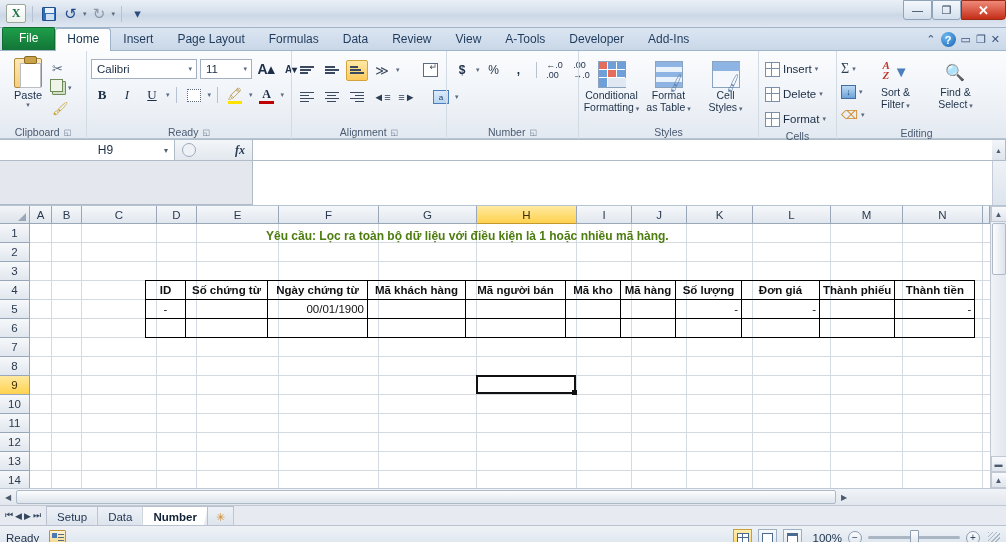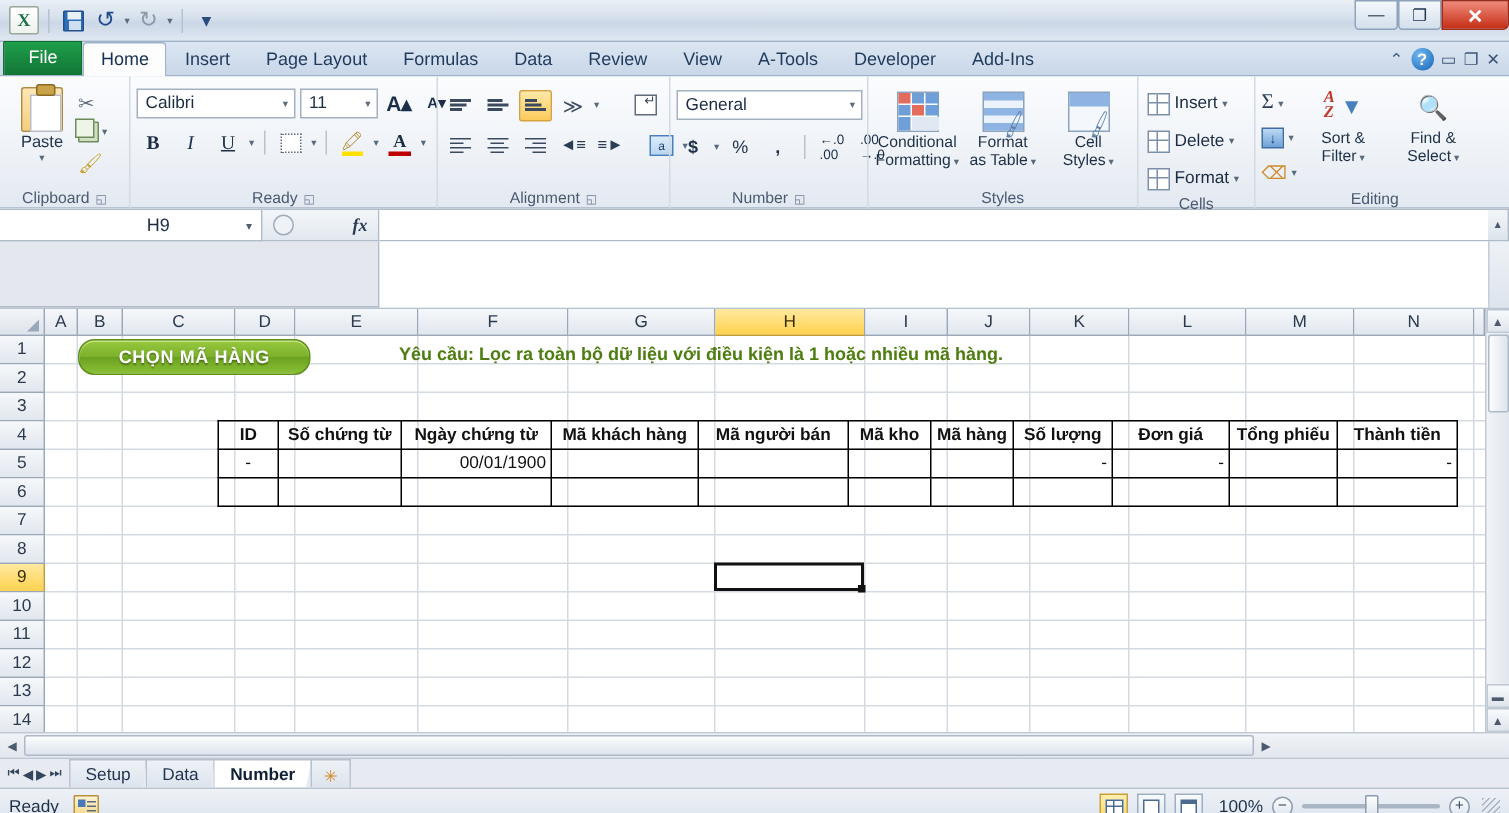--- a/index.html
+++ b/index.html
@@ -543,26 +543,20 @@
         </div>
       </div>
       <div class="group-label">
         <span>Alignment</span>
         <span class="dlg-launch">◱</span>
       </div>
     </div>
 
     <div class="group" style="width:132px;">
       <div class="group-body" style="flex-direction:column; gap:6px; padding-top:5px;">
-        <div class="fontrow">
-          <div class="combo" style="width:124px;">
-            <span class="cv">General</span>
-            <span class="carrot">▾</span>
-          </div>
-        </div>
         <div class="fontrow">
           <div class="rbtn">
               <span class="numbtn" style="font-weight:bold;">$</span>
             </div>
           <span class="tiny-dd">▾</span>
           <div class="rbtn">
               <span class="numbtn">%</span>
             </div>
           <div class="rbtn">
               <span class="numbtn" style="font-weight:bold;">,</span>
@@ -783,37 +777,36 @@
             <div class="gl-h" style="top:151px"></div>
             <div class="gl-h" style="top:170px"></div>
             <div class="gl-h" style="top:189px"></div>
             <div class="gl-h" style="top:208px"></div>
             <div class="gl-h" style="top:227px"></div>
             <div class="gl-h" style="top:246px"></div>
           </div>
 
           <div class="overlay">
 
-            <div class="green-btn" style="left:22px; top:2px; width:155px; height:24px;">CHỌN  MÃ HÀNG</div>
 
             <div class="req-text" style="left:236px; top:5px;">Yêu cầu: Lọc ra toàn bộ dữ liệu với điều kiện là 1 hoặc nhiều mã hàng.</div>
 
             <table class="xtab" style="left:115px; top:56px;">
               <tbody>
                   <tr>
                 <td class="hdr" style="width:40px">ID</td>
                 <td class="hdr" style="width:82px">Số chứng từ</td>
                 <td class="hdr" style="width:100px">Ngày chứng từ</td>
                 <td class="hdr" style="width:98px">Mã khách hàng</td>
                 <td class="hdr" style="width:100px">Mã người bán</td>
                 <td class="hdr" style="width:55px">Mã kho</td>
                 <td class="hdr" style="width:55px">Mã hàng</td>
                 <td class="hdr" style="width:66px">Số lượng</td>
                 <td class="hdr" style="width:78px">Đơn giá</td>
-                <td class="hdr" style="width:72px">Tổng phiếu</td>
+                <td class="hdr" style="width:72px">Thành phiếu</td>
                 <td class="hdr" style="width:80px">Thành tiền</td>
               </tr>
               <tr>
                 <td class="c">-</td>
                 <td></td>
                 <td class="r">00/01/1900</td>
                 <td></td>
                 <td></td>
                 <td></td>
                 <td></td>

